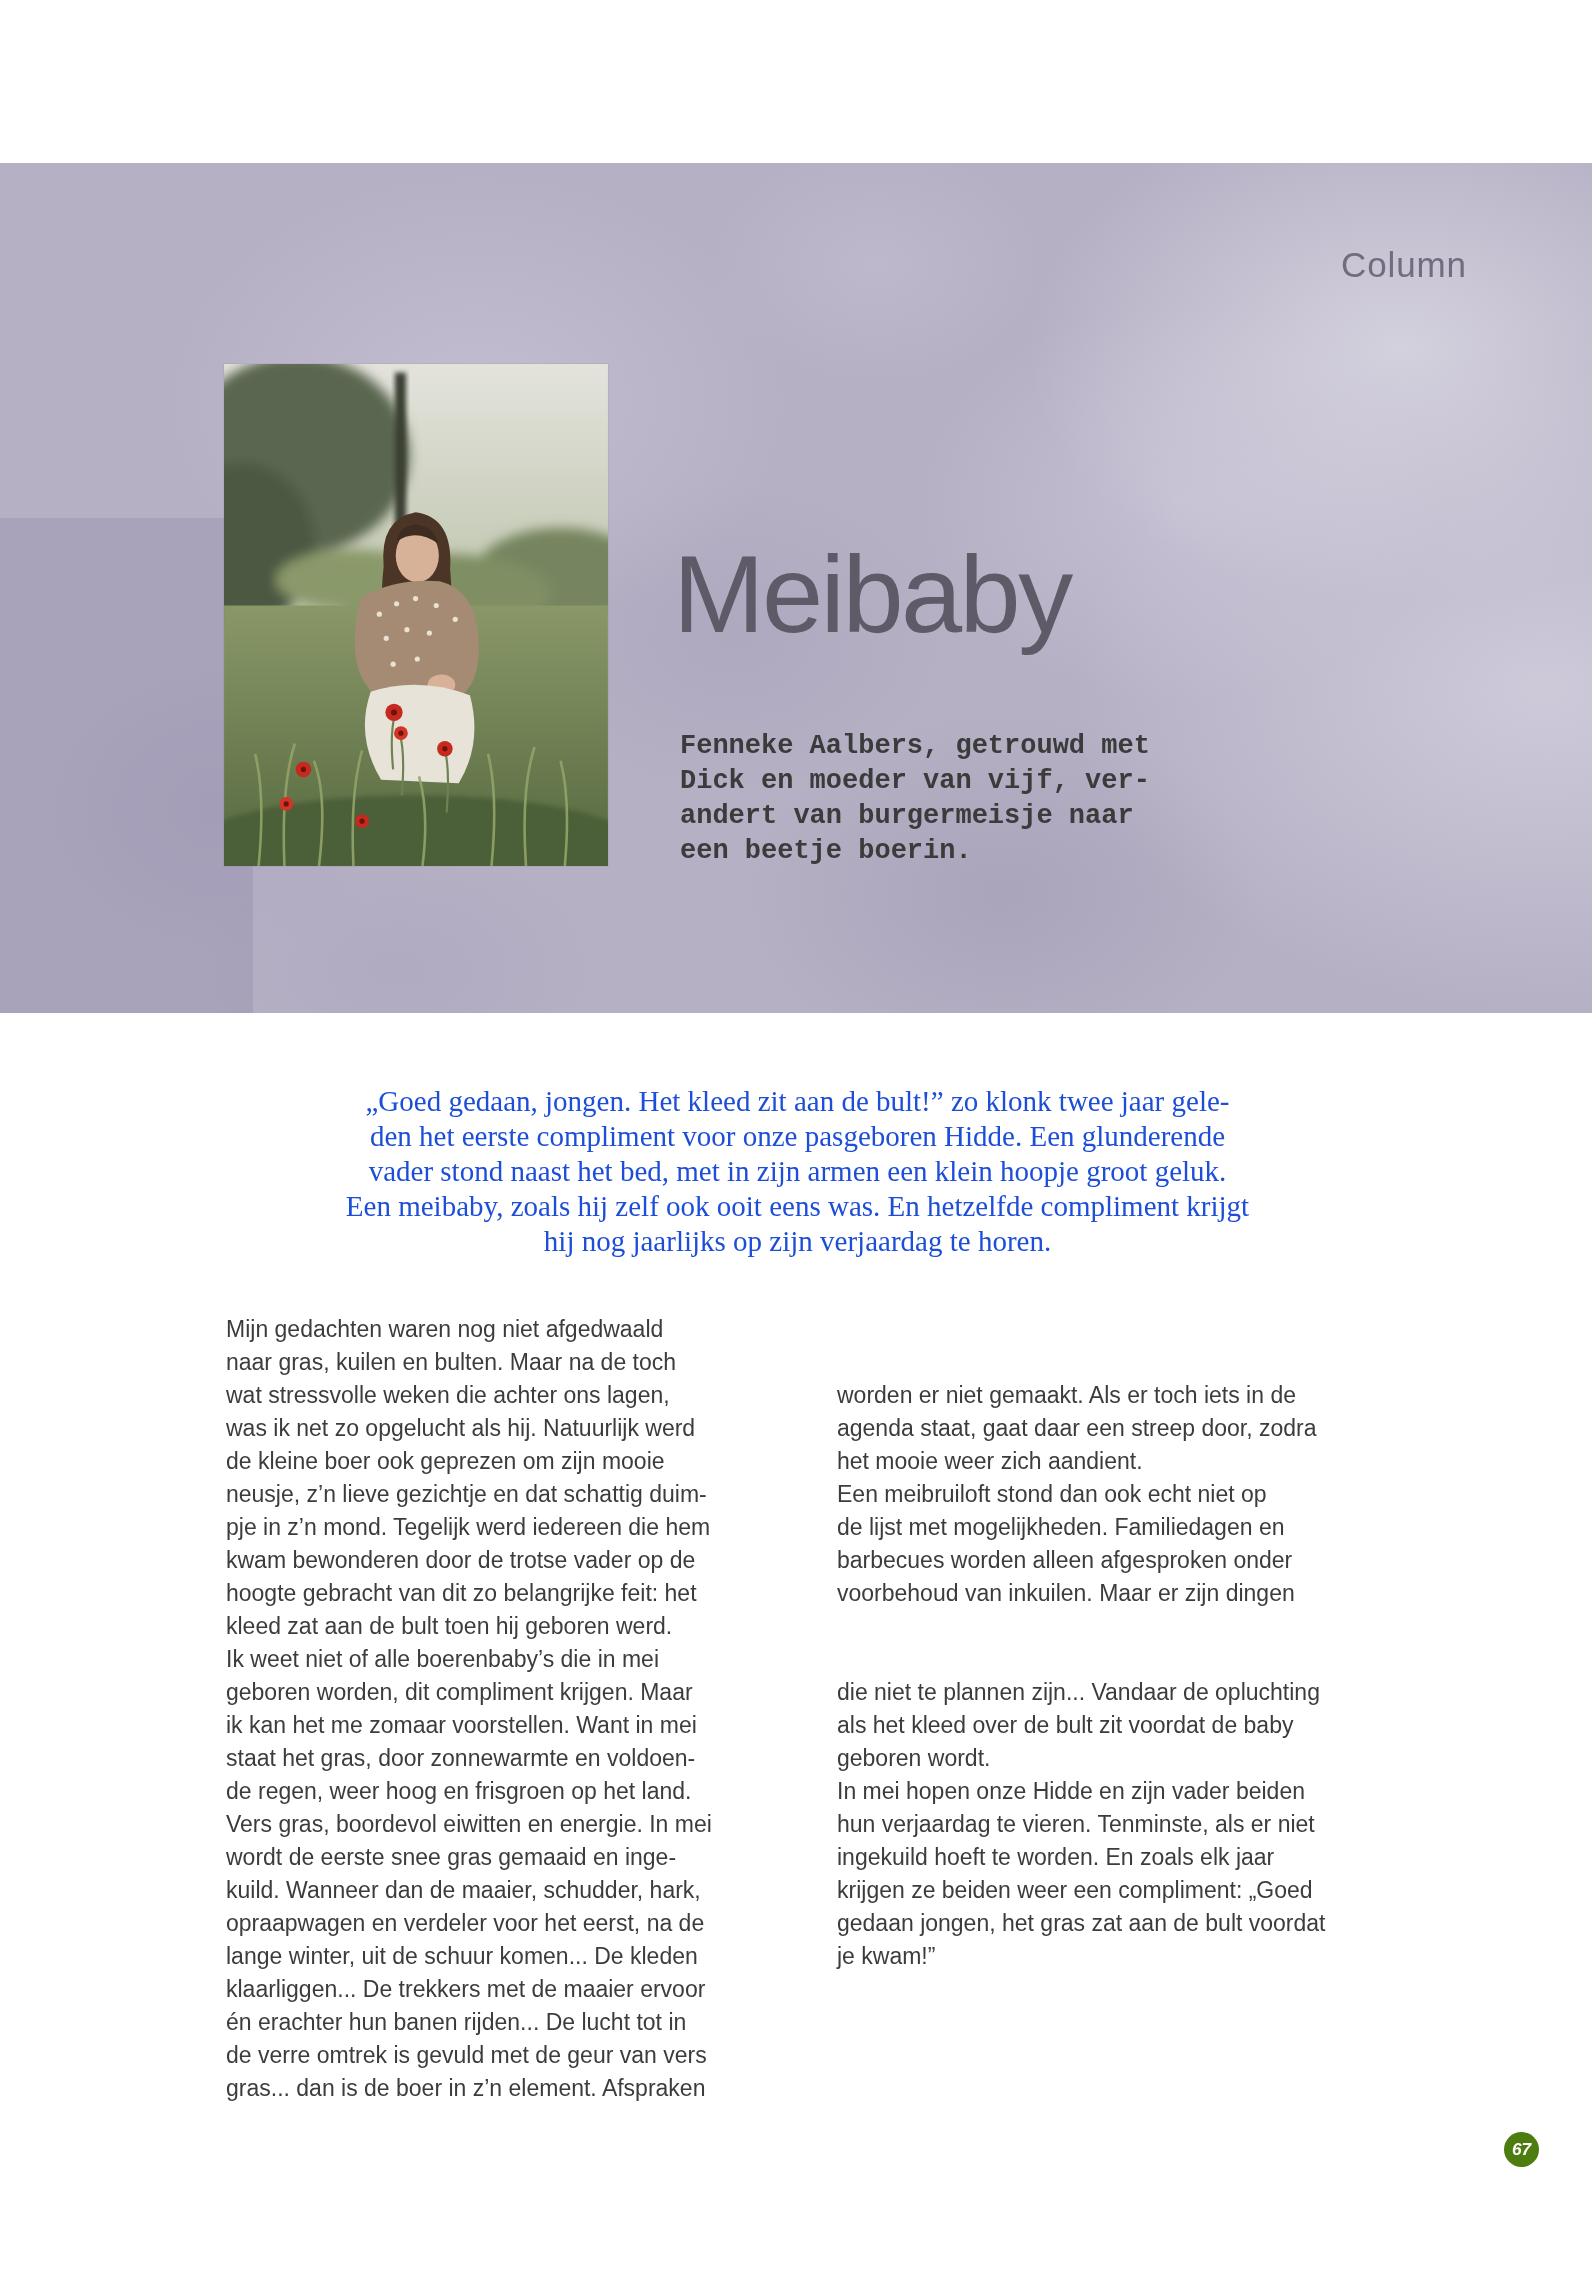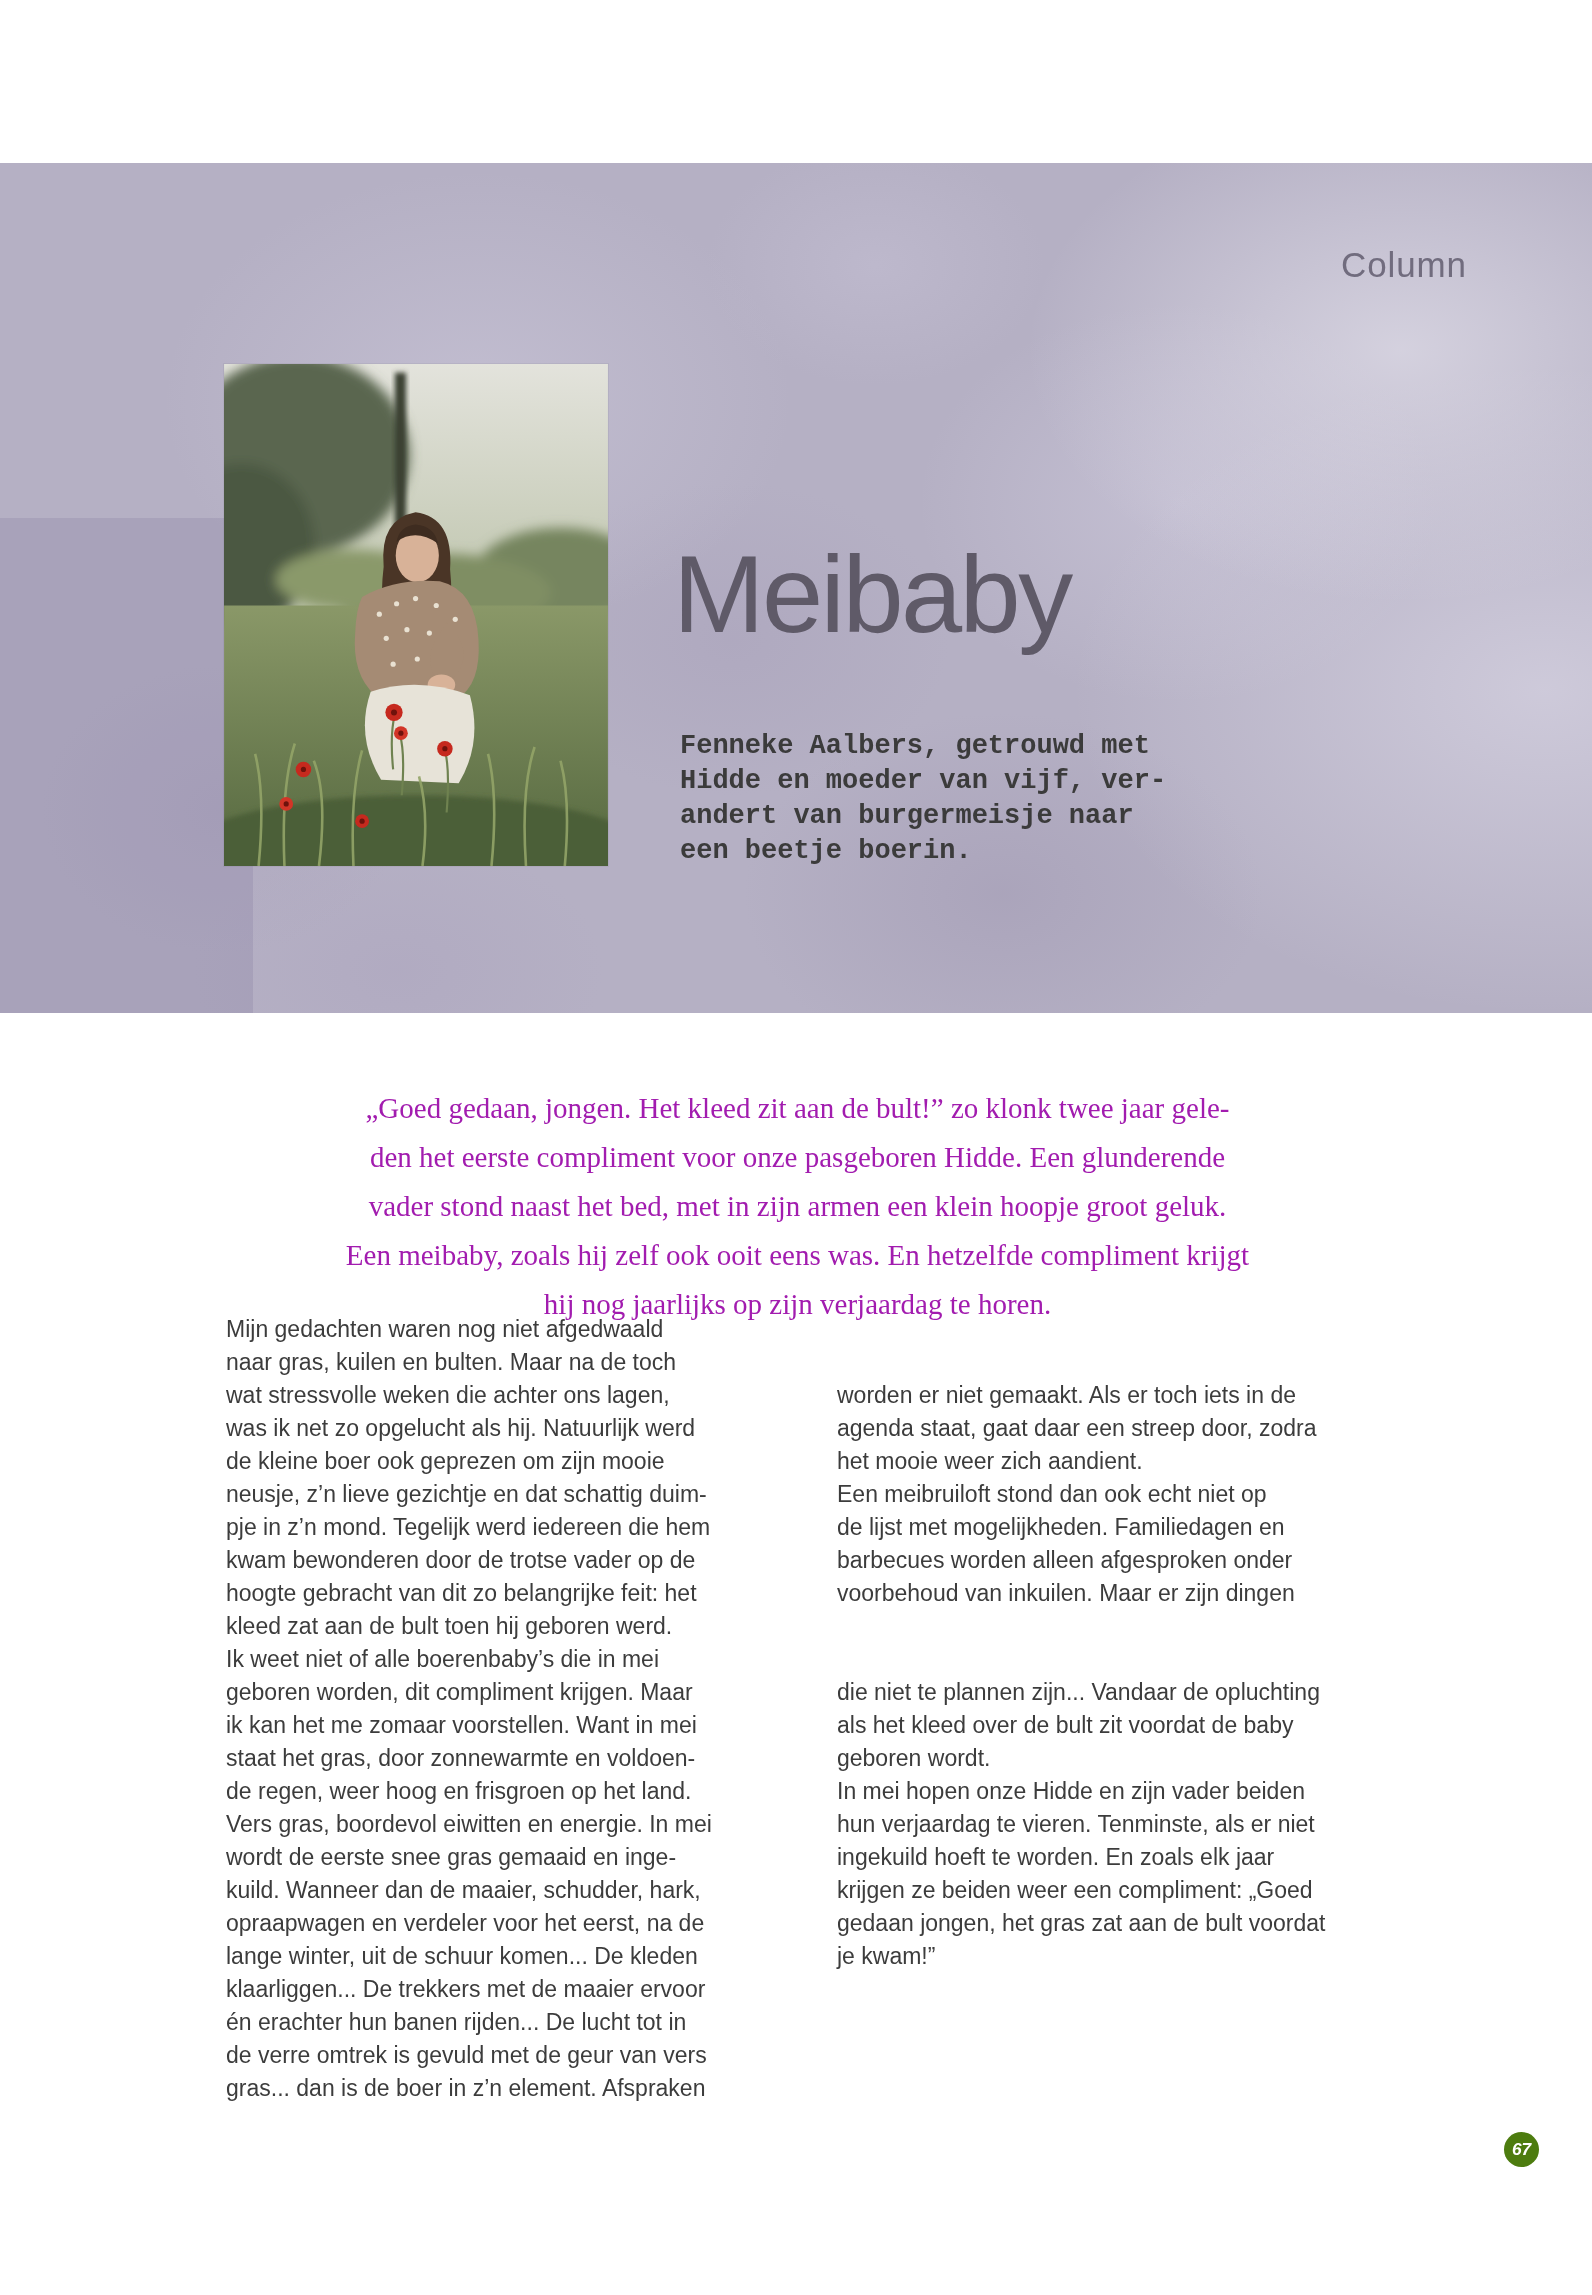--- a/index.html
+++ b/index.html
@@ -44,21 +44,21 @@
     position:absolute;left:680px;top:566px;margin:0;
     font-family:"Liberation Mono","DejaVu Sans Mono",monospace;
     font-size:27px;line-height:35px;font-weight:700;color:#3b3b3b;
     white-space:pre;
   }
 
   
   .lead{
     position:absolute;left:161px;top:1040px;width:1273px;
     text-align:center;font-family:"Liberation Serif","DejaVu Serif",serif;
-    font-size:29px;line-height:49px;color:#a21caf;white-space:pre;
+    font-size:29px;line-height:35px;color:#1d4ed8;white-space:pre;
   }
   .columns{
     position:absolute;left:226px;top:1269px;width:1174px;
     display:flex;gap:48px;
   }
   .col{
     width:563px;font-size:23px;line-height:33px;color:#3c3c3c;white-space:pre;
   }
   .pullquote{
     font-size:47px;line-height:57px;letter-spacing:-0.9px;color:#b7b3c0;
@@ -164,21 +164,21 @@
           <circle cx="72" cy="510" r="8" fill="#d23527"></circle>
             <circle cx="72" cy="510" r="3" fill="#6f120c"></circle>
           <circle cx="160" cy="530" r="8" fill="#c6291e"></circle>
             <circle cx="160" cy="530" r="3" fill="#6f120c"></circle>
         </g>
       </svg>
     </div>
 
     <h1 class="title">Meibaby</h1>
     <p class="byline">Fenneke Aalbers, getrouwd met
-Hidde en moeder van vijf, ver-
+Dick en moeder van vijf, ver-
 andert van burgermeisje naar
 een beetje boerin.</p>
   </div>
 
   <div class="lead">„Goed gedaan, jongen. Het kleed zit aan de bult!” zo klonk twee jaar gele-
 den het eerste compliment voor onze pasgeboren Hidde. Een glunderende
 vader stond naast het bed, met in zijn armen een klein hoopje groot geluk.
 Een meibaby, zoals hij zelf ook ooit eens was. En hetzelfde compliment krijgt
 hij nog jaarlijks op zijn verjaardag te horen.</div>
 

